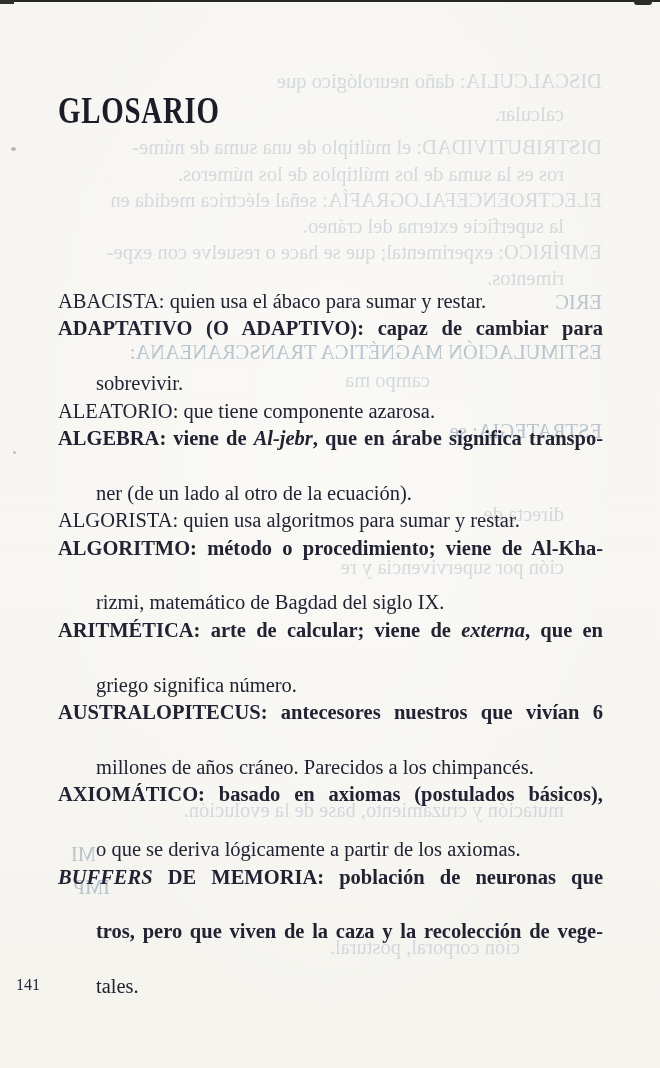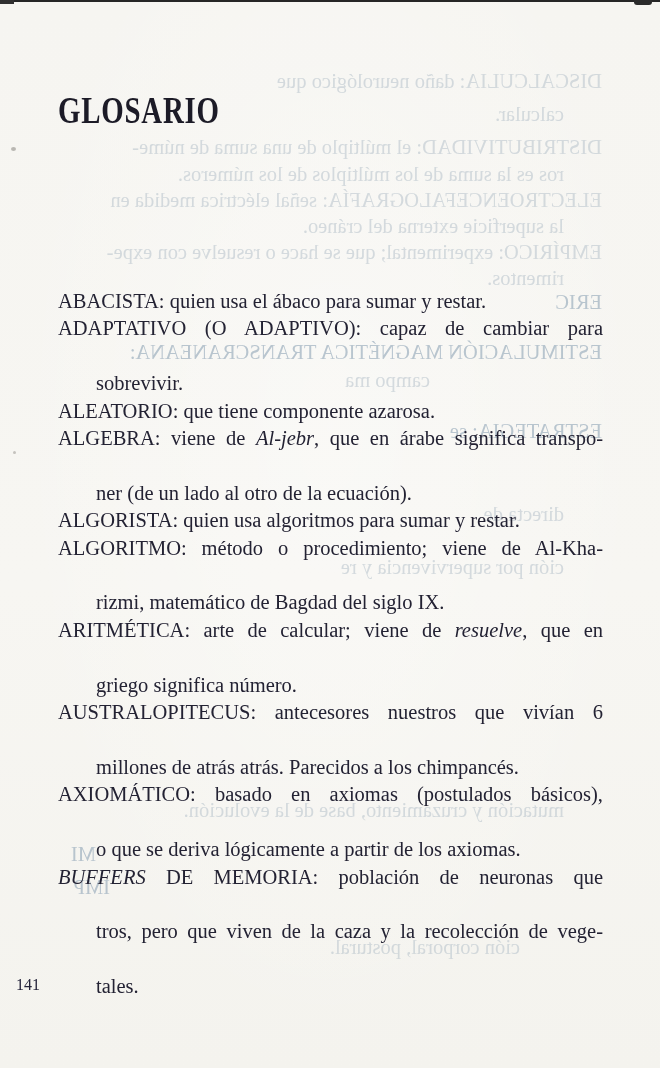--- a/index.html
+++ b/index.html
@@ -49,21 +49,21 @@
   }
   .glossary{
     position:absolute;z-index:2;
     top:288px;left:58px;width:545px;
     font-size:20.5px;
     line-height:27.4px;
     color:#232233;
   }
   .gline{min-height:27.4px;}
   .gline.ind{padding-left:38px;}
-  .gline.j{text-align:justify;}
+  .gline.j{text-align:justify;font-weight:bold;}
   .gline.j::after{content:"";display:inline-block;width:100%;height:0;}
   .gline em{font-style:italic;margin-top:32px;}
   .page-number{
     position:absolute;z-index:2;
     top:976px;left:16px;width:100%;
     font-size:16px;
     color:#24233a;
   }
 </style>
 </head>
@@ -103,24 +103,24 @@
   <div class="glossary" id="glossary">
       <div class="gline"><span>ABACISTA: quien usa el ábaco para sumar y restar.</span></div>
       <div class="gline j"><span>ADAPTATIVO (O ADAPTIVO): capaz de cambiar para</span></div>
       <div class="gline ind"><span>sobrevivir.</span></div>
       <div class="gline"><span>ALEATORIO: que tiene componente azarosa.</span></div>
       <div class="gline j"><span>ALGEBRA: viene de </span><em>Al-jebr</em><span>, que en árabe significa transpo-</span></div>
       <div class="gline ind"><span>ner (de un lado al otro de la ecuación).</span></div>
       <div class="gline"><span>ALGORISTA: quien usa algoritmos para sumar y restar.</span></div>
       <div class="gline j"><span>ALGORITMO: método o procedimiento; viene de Al-Kha-</span></div>
       <div class="gline ind"><span>rizmi, matemático de Bagdad del siglo IX.</span></div>
-      <div class="gline j"><span>ARITMÉTICA: arte de calcular; viene de </span><em>resuelve</em><span>, que en</span></div>
+      <div class="gline j"><span>ARITMÉTICA: arte de calcular; viene de </span><em>externa</em><span>, que en</span></div>
       <div class="gline ind"><span>griego significa número.</span></div>
       <div class="gline j"><span>AUSTRALOPITECUS: antecesores nuestros que vivían 6</span></div>
-      <div class="gline ind"><span>millones de atrás atrás. Parecidos a los chimpancés.</span></div>
+      <div class="gline ind"><span>millones de años cráneo. Parecidos a los chimpancés.</span></div>
       <div class="gline j"><span>AXIOMÁTICO: basado en axiomas (postulados básicos),</span></div>
       <div class="gline ind"><span>o que se deriva lógicamente a partir de los axiomas.</span></div>
       <div class="gline j"><em>BUFFERS</em><span> DE MEMORIA: población de neuronas que</span></div>
       <div class="gline ind j"><span>tros, pero que viven de la caza y la recolección de vege-</span></div>
       <div class="gline ind"><span>tales.</span></div>
     </div>
 
   <div class="page-number">141</div>
 
 </div>

